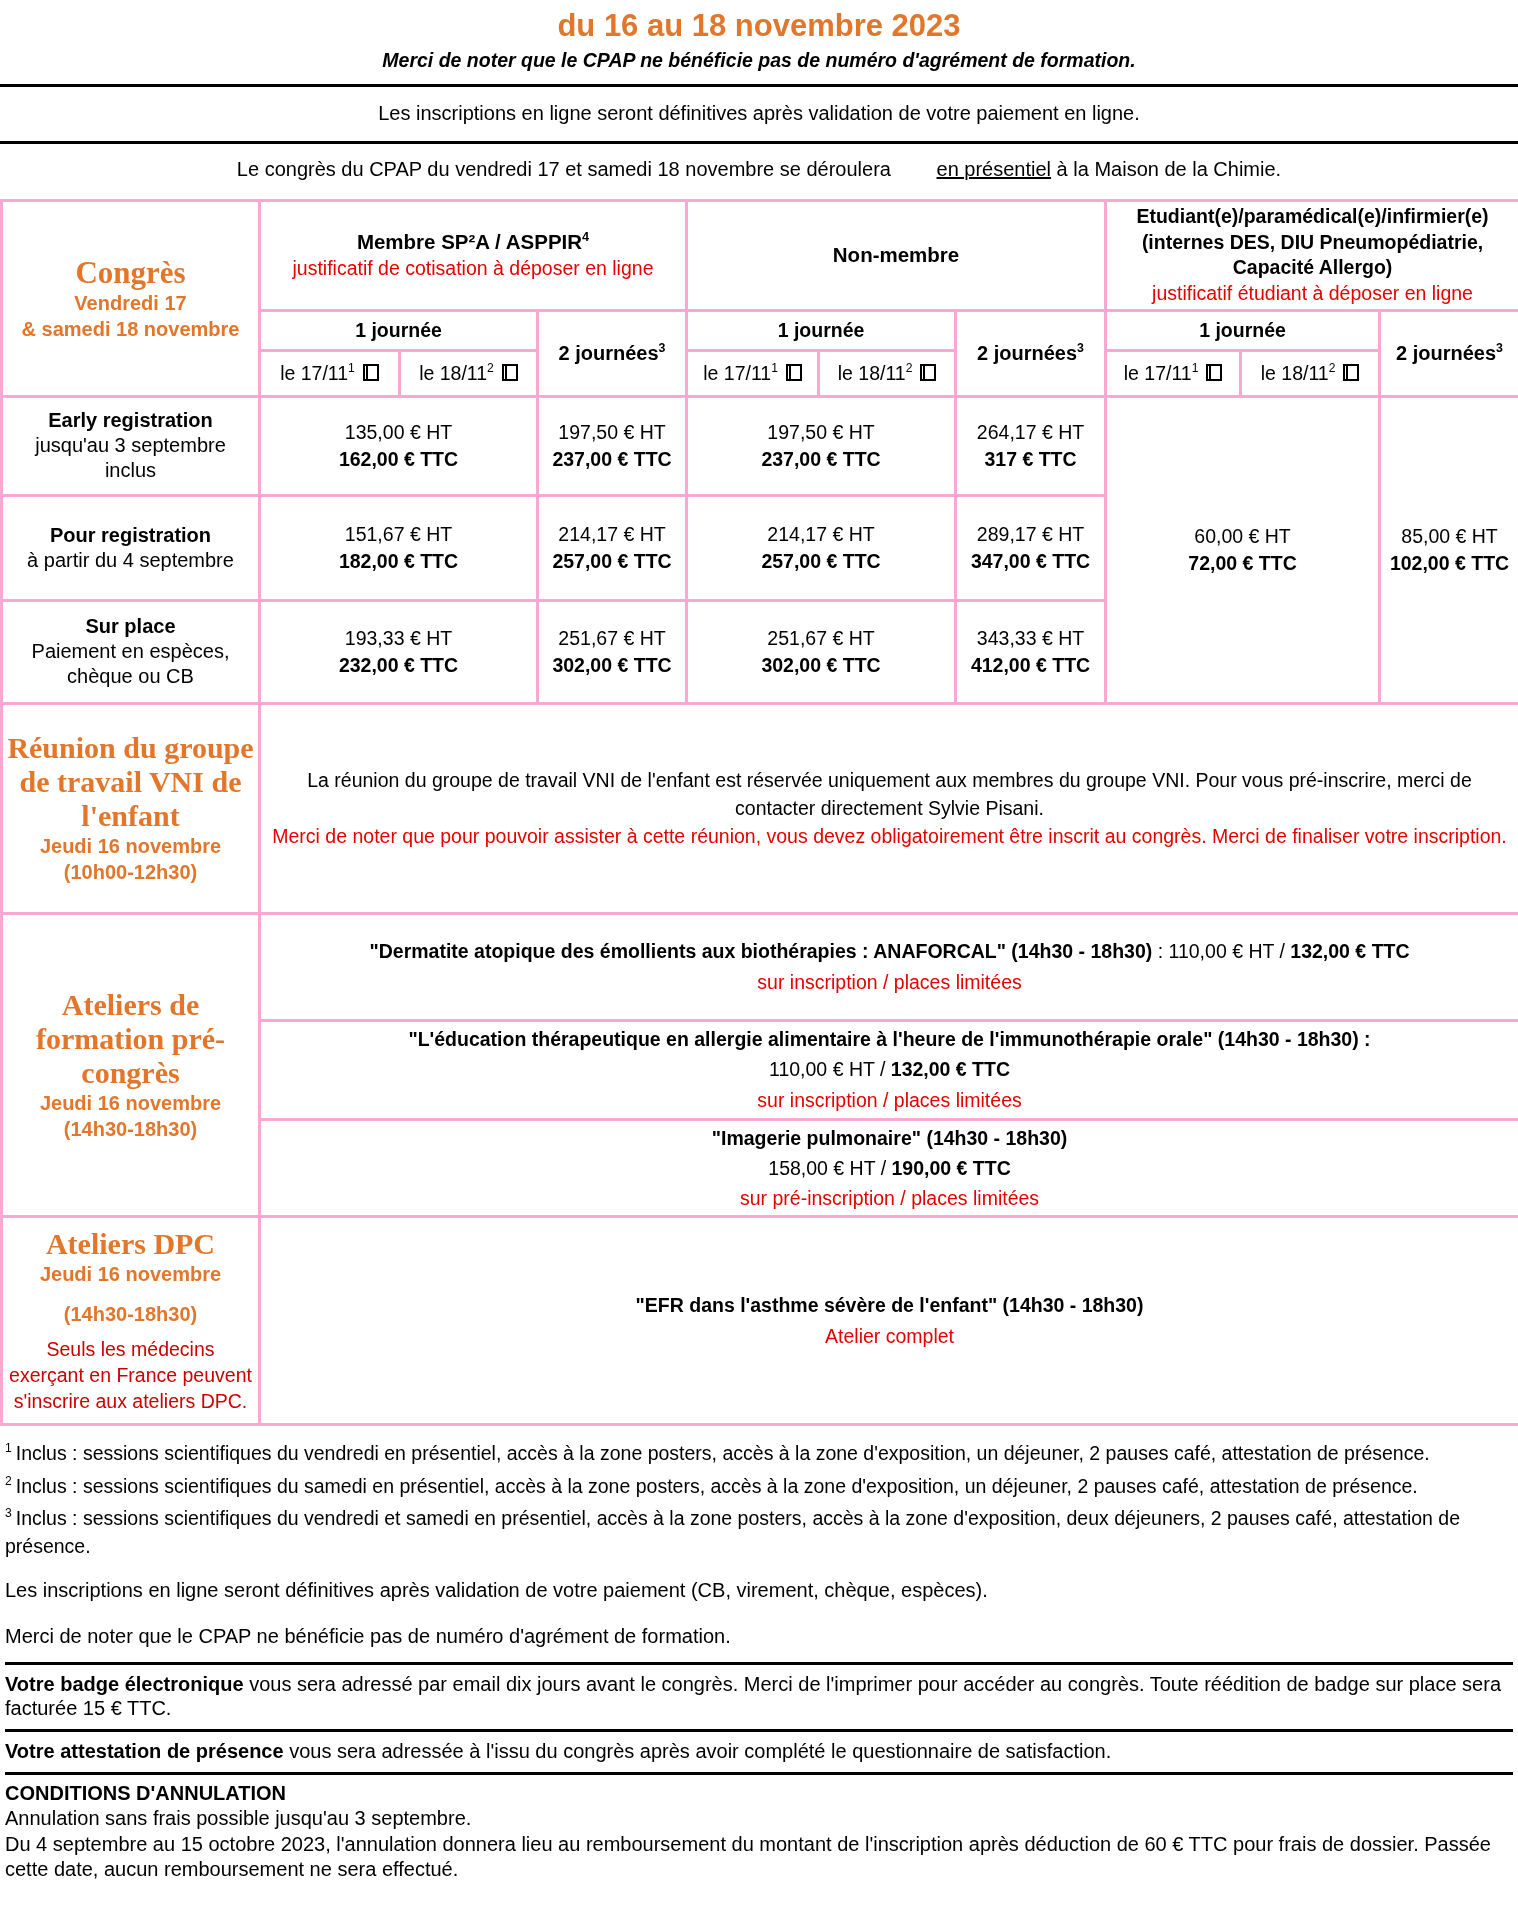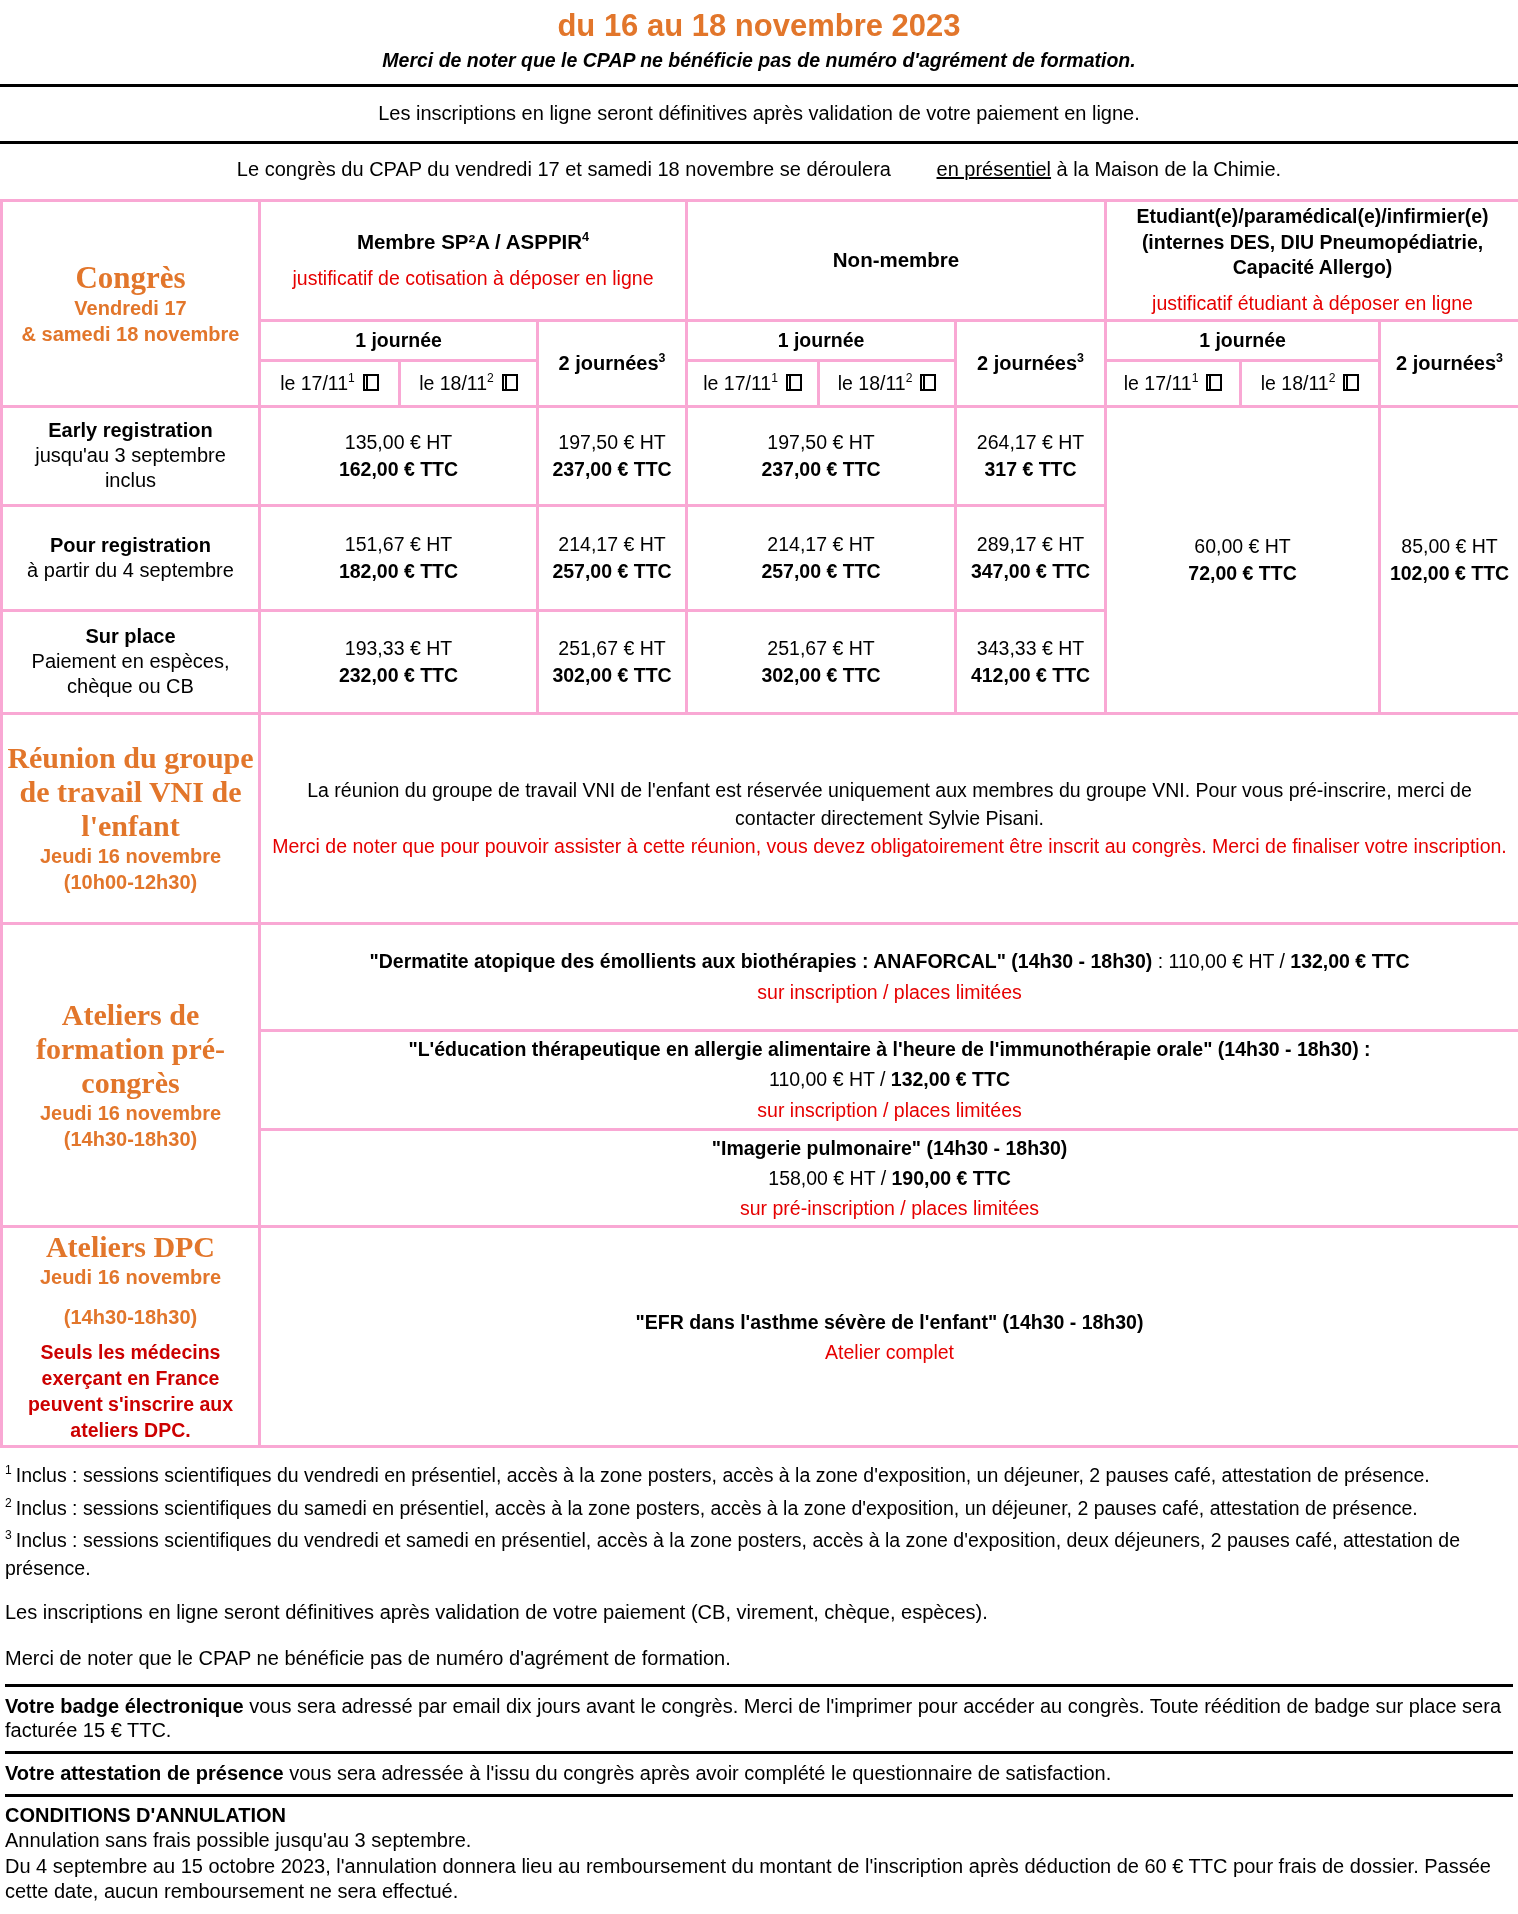--- a/index.html
+++ b/index.html
@@ -17,23 +17,23 @@
   .banner2{padding:14px 10px 18px;}
   .u{text-decoration:underline;margin-left:40px;}
   
   table.pricing{border-collapse:collapse;table-layout:fixed;width:1518px;}
   table.pricing td{border:3px solid #f9a8d4;text-align:center;vertical-align:middle;padding:2px 4px;font-size:19.5px;overflow:hidden;}
   td.secCell{text-align:left;padding-left:7px;}
   .sec-title{color:#E2762B;font-weight:700;font-size:30px;line-height:1.14;font-family:Liberation Serif, serif;}
   .congres-title{font-size:31px;}
   .sec-sub{color:#E2762B;font-weight:700;font-size:20px;line-height:1.3;}
   .sec-sub-gap{margin-top:14px;}
-  .sec-warning{color:#CC0000;font-weight:700;font-size:19.5px;line-height:1.32;margin-top:10px;}
+  .sec-warning{color:#CC0000;font-weight:400;font-size:19.5px;line-height:1.32;margin-top:10px;}
   .group-title{font-weight:700;font-size:20.5px;line-height:1.3;}
-  .group-note{color:#E60000;font-size:19.5px;line-height:1.3;margin-top:10px;}
+  .group-note{color:#E60000;font-size:19.5px;line-height:1.3;margin-top:0;}
   .student-title{font-weight:700;font-size:19.5px;line-height:1.32;}
   .hday{font-weight:700;font-size:20px;}
   .dayCell{font-size:19.5px;white-space:nowrap;}
   sup{font-size:0.62em;}
   .cb{display:inline-block;width:12px;height:13px;border:2px solid #000;position:relative;margin-left:8px;vertical-align:-1px;}
   .cb::before{content:"";position:absolute;left:1px;top:0;bottom:0;width:2px;background:#000;}
   .price-ht{font-size:19.5px;line-height:1.35;}
   .price-ttc{font-weight:700;font-size:19.5px;line-height:1.35;}
   td.rowLabel{text-align:left;padding-left:7px;}
   .row-label{font-weight:700;font-size:20px;line-height:1.25;}

